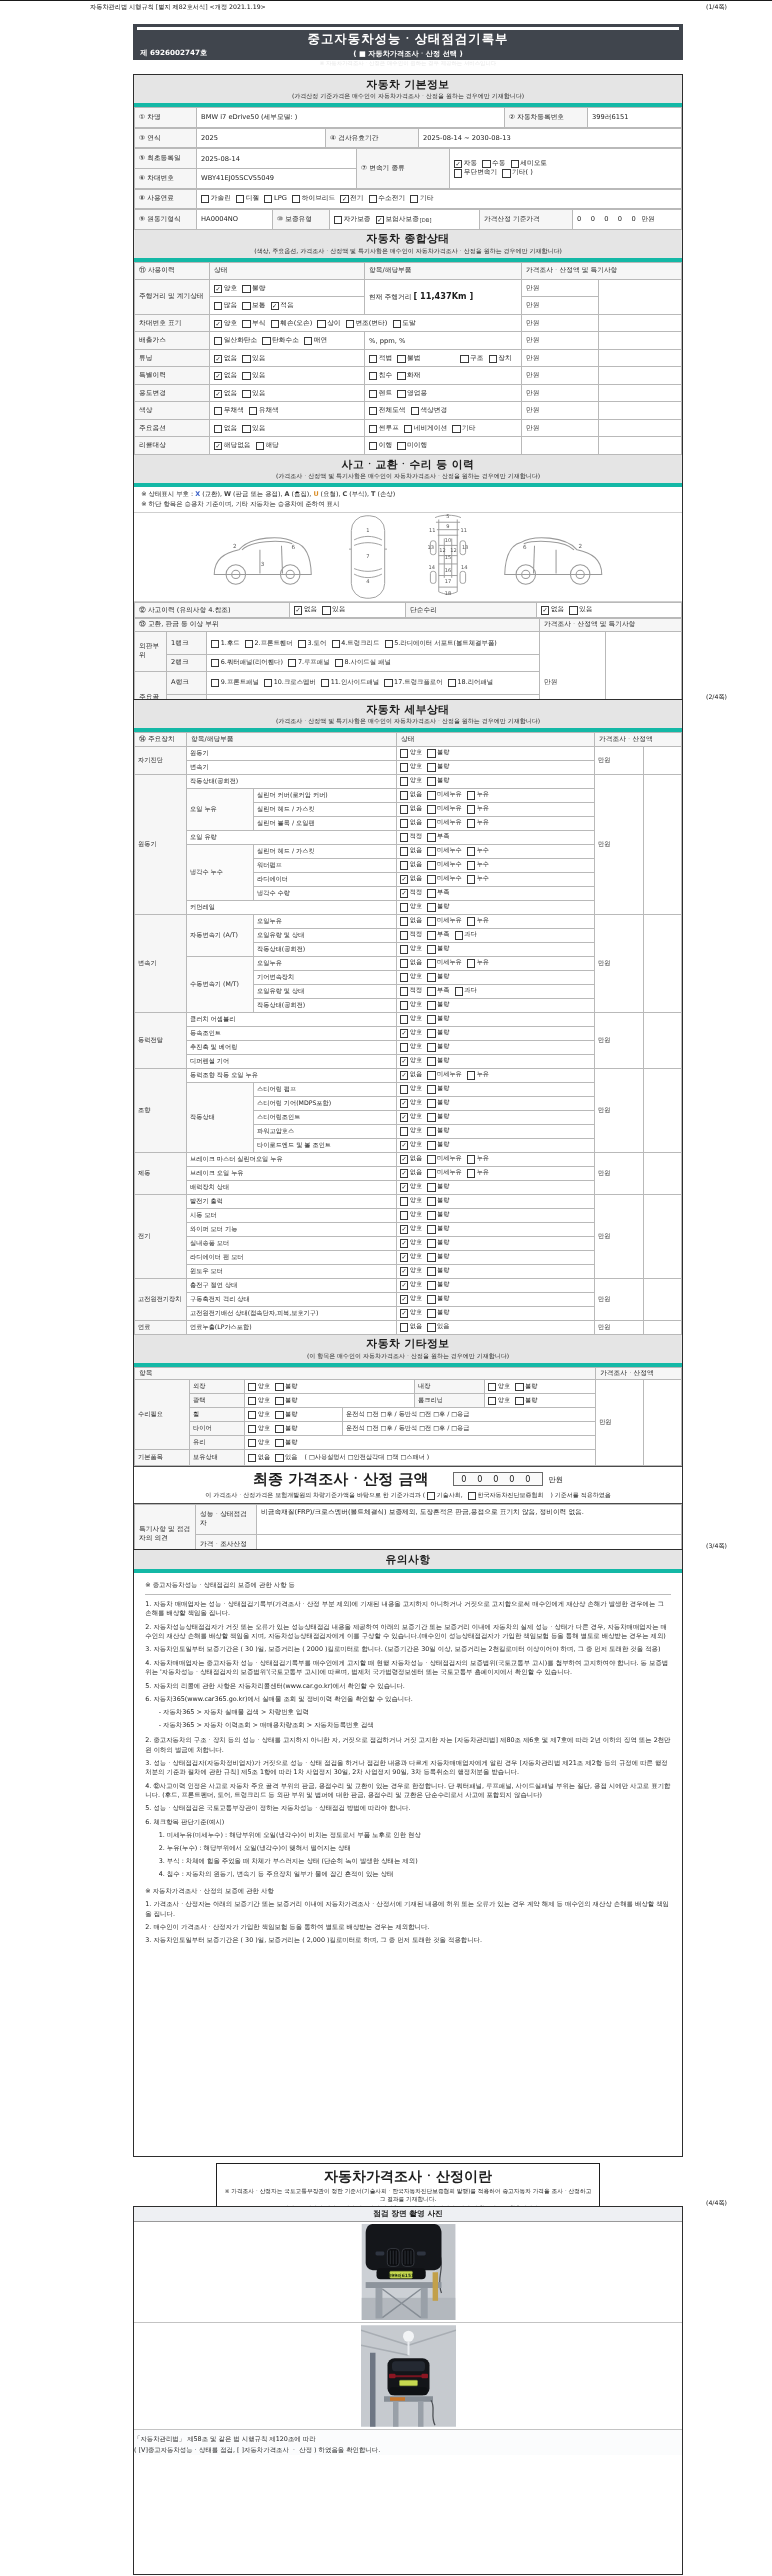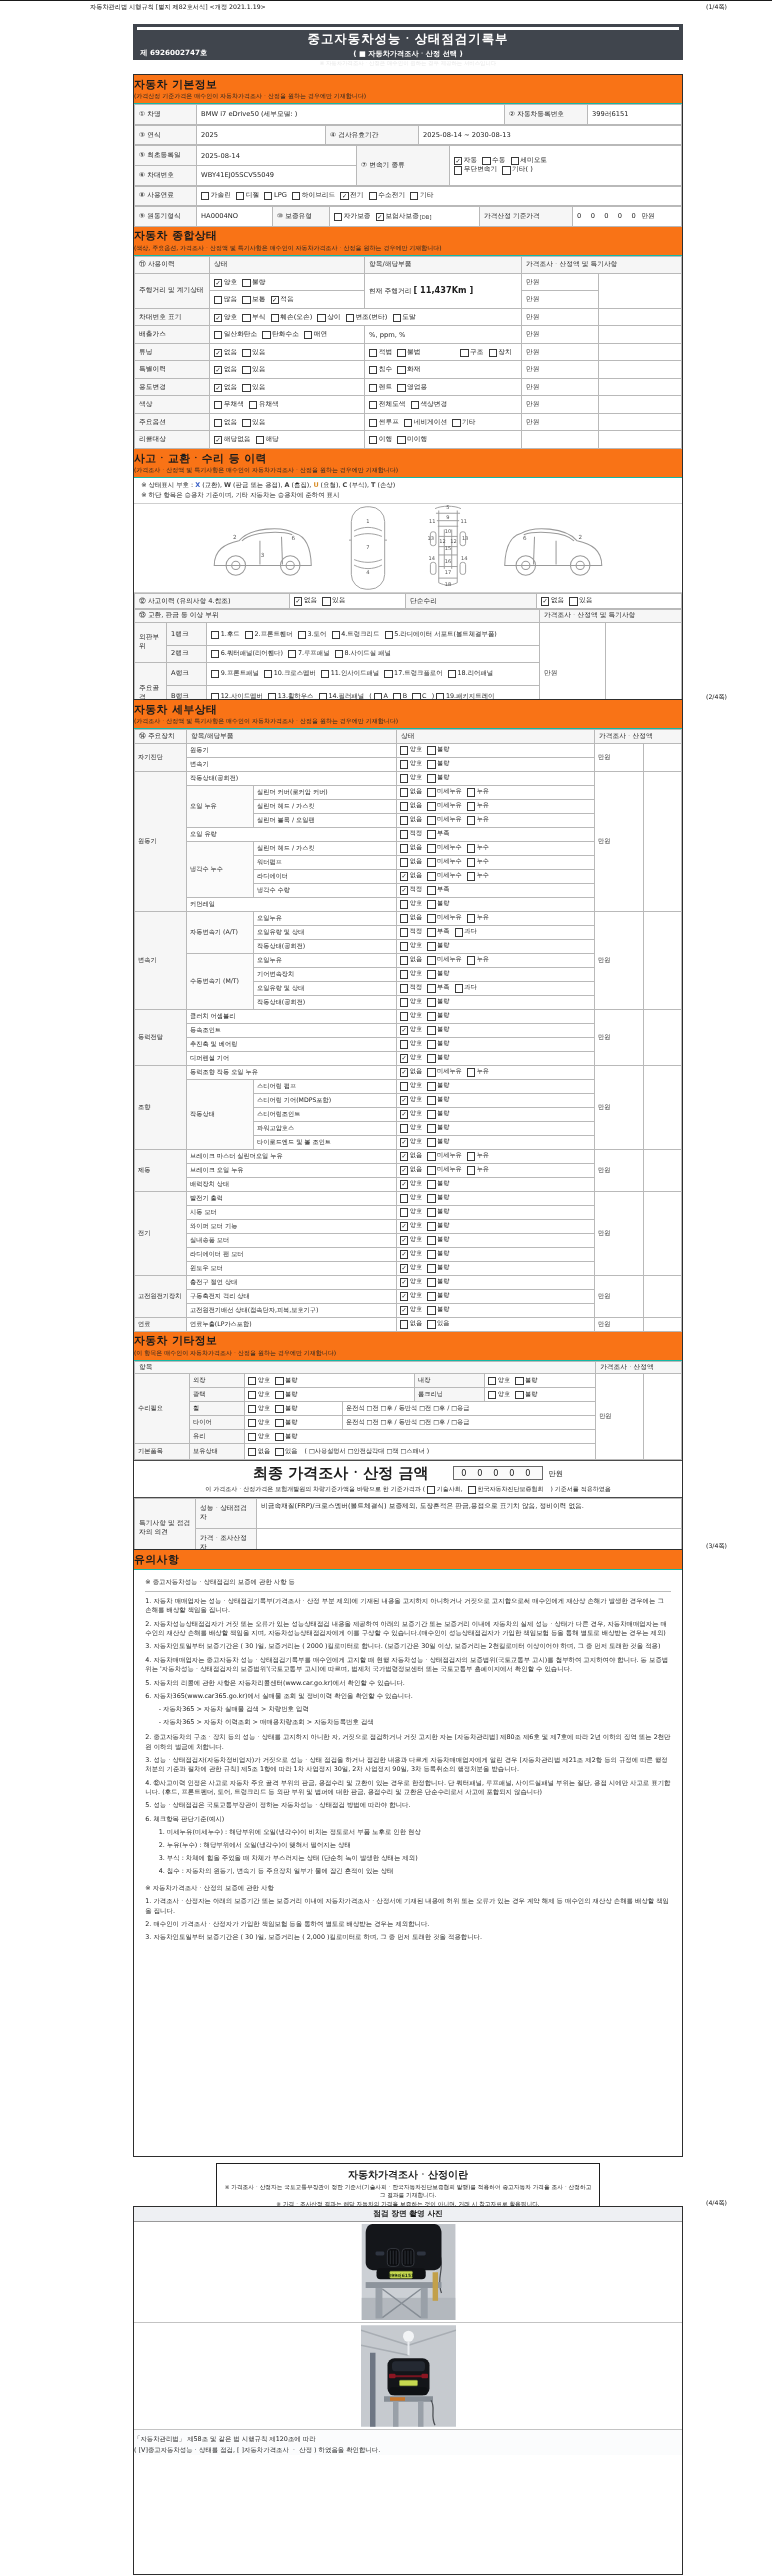--- a/index.html
+++ b/index.html
@@ -8,21 +8,21 @@
   .topline{position:absolute;top:0;left:0;right:0;height:1px;background:#1a1a1a}
   .meta{position:absolute;top:3.1px;left:90px;right:46px;display:flex;justify-content:space-between;font-size:6.2px;color:#111}
   .banner{position:absolute;left:133px;top:24px;width:550px;height:36px;background:#40454d;color:#fff;text-align:center;box-sizing:border-box}
   .banner .stripe{position:absolute;top:3.1px;left:4.1px;right:4.1px;height:2.6px;background:#fff}
   .banner .bt{margin:7.2px 0 0;font-size:12.4px;font-weight:bold;letter-spacing:1px}
   .banner .bs{font-size:7.2px;font-weight:bold;margin-top:1px}
   .banner .bn{font-size:5.4px;margin-top:1px;color:#e9e9e9}
   .banner .docno{position:absolute;left:7.2px;bottom:2.1px;font-size:7.2px;font-weight:bold}
   .box{position:absolute;left:133px;width:550px;border:1px solid #2e2e2e;background:#fff;box-sizing:border-box}
   .marker{position:absolute;right:46px;font-size:6.2px;color:#111}
-  .sechead{background:#f97316;text-align:left;border-bottom:1px solid #14b8a6;padding:2.6px 0 2.1px}
+  .sechead{background:#e5e5e5;text-align:center;border-bottom:4px solid #14b8a6;padding:2.6px 0 2.1px}
   .sechead .st{font-size:10.8px;font-weight:bold;letter-spacing:0.5px}
   .sechead .ss{font-size:6px;margin-top:0.5px;color:#222}
   table.t{width:100%;border-collapse:collapse;table-layout:fixed}
   .t td,.t th{border:0.5px solid #b9b9b9;font-size:6.7px;padding:1px 4.1px;vertical-align:middle;overflow:hidden;text-align:left;font-weight:normal}
   .lab{background:#f6f6f6}
   .cent{text-align:center}
   .price{text-align:center;color:#333}
   .blankc{background:#fff}
   .opt{display:inline-block;margin-right:5.2px;white-space:nowrap}
   .cb{display:inline-block;width:6.2px;height:6.2px;border:1px solid #3a3a3a;background:#fff;margin-right:1.5px;vertical-align:-1px;line-height:6.2px;font-size:6.2px;font-weight:bold;text-align:center;color:transparent}
@@ -40,21 +40,21 @@
   .amountbox{display:inline-block;border:0.5px solid #6a6a6a;padding:1px 7.2px;letter-spacing:4.1px;font-size:8.2px;background:#fafafa}
   .finalblk{border-top:1px solid #4b4b4b;border-bottom:1px solid #4b4b4b;text-align:center;padding:3.1px 0 2.6px;background:#fff}
   .finalblk .ft{display:inline-block;font-size:15px;font-weight:bold;margin-right:22px;vertical-align:middle}
   .finalnote{font-size:6px;margin-top:2.1px;color:#222}
   .noticebody{padding:6.2px 11.3px;font-size:6.4px;line-height:1.5;color:#222}
   .noticebody p{margin:3.6px 0}
   .noticebody p.ind{padding-left:13.4px}
   .ntitle{font-weight:normal;margin:2.1px 0 3.1px}
   .nhr{border:none;border-top:0.5px solid #bbb;margin:3.1px 0 5.2px}
   .valbox{position:absolute;left:216px;width:384px;border:1.5px solid #1f1f1f;background:#fff;text-align:center;padding:3.1px 5.2px;box-sizing:border-box}
-  .valbox .vt{font-size:10px;font-weight:bold;margin:1px 0 2.1px}
+  .valbox .vt{font-size:14px;font-weight:bold;margin:1px 0 2.1px}
   .valbox .vl{font-size:5.7px;color:#222;margin:0.5px 0}
   .photohead{background:#eef0f3;border-bottom:0.5px solid #999;text-align:center;font-weight:bold;font-size:7.7px;height:14.4px;line-height:14.4px}
   .photorow{display:flex;justify-content:center;align-items:center;border-bottom:0.5px solid #c3c3c3;background:#fff}
   .signzone{height:37px;background:#eceef2;position:relative;border-bottom:0.5px solid #b5b5b5}
   .signzone .sgt{text-align:center;font-weight:bold;font-size:8.2px;padding-top:4.1px}
   .signzone .fee{position:absolute;right:20.6px;top:19.6px;font-size:10.3px;font-weight:bold}
   .footzone{background:#fbfcfd;text-align:left;font-size:6.4px;padding-top:4.1px;line-height:1.6}
 </style>
 </head>
 <body>

